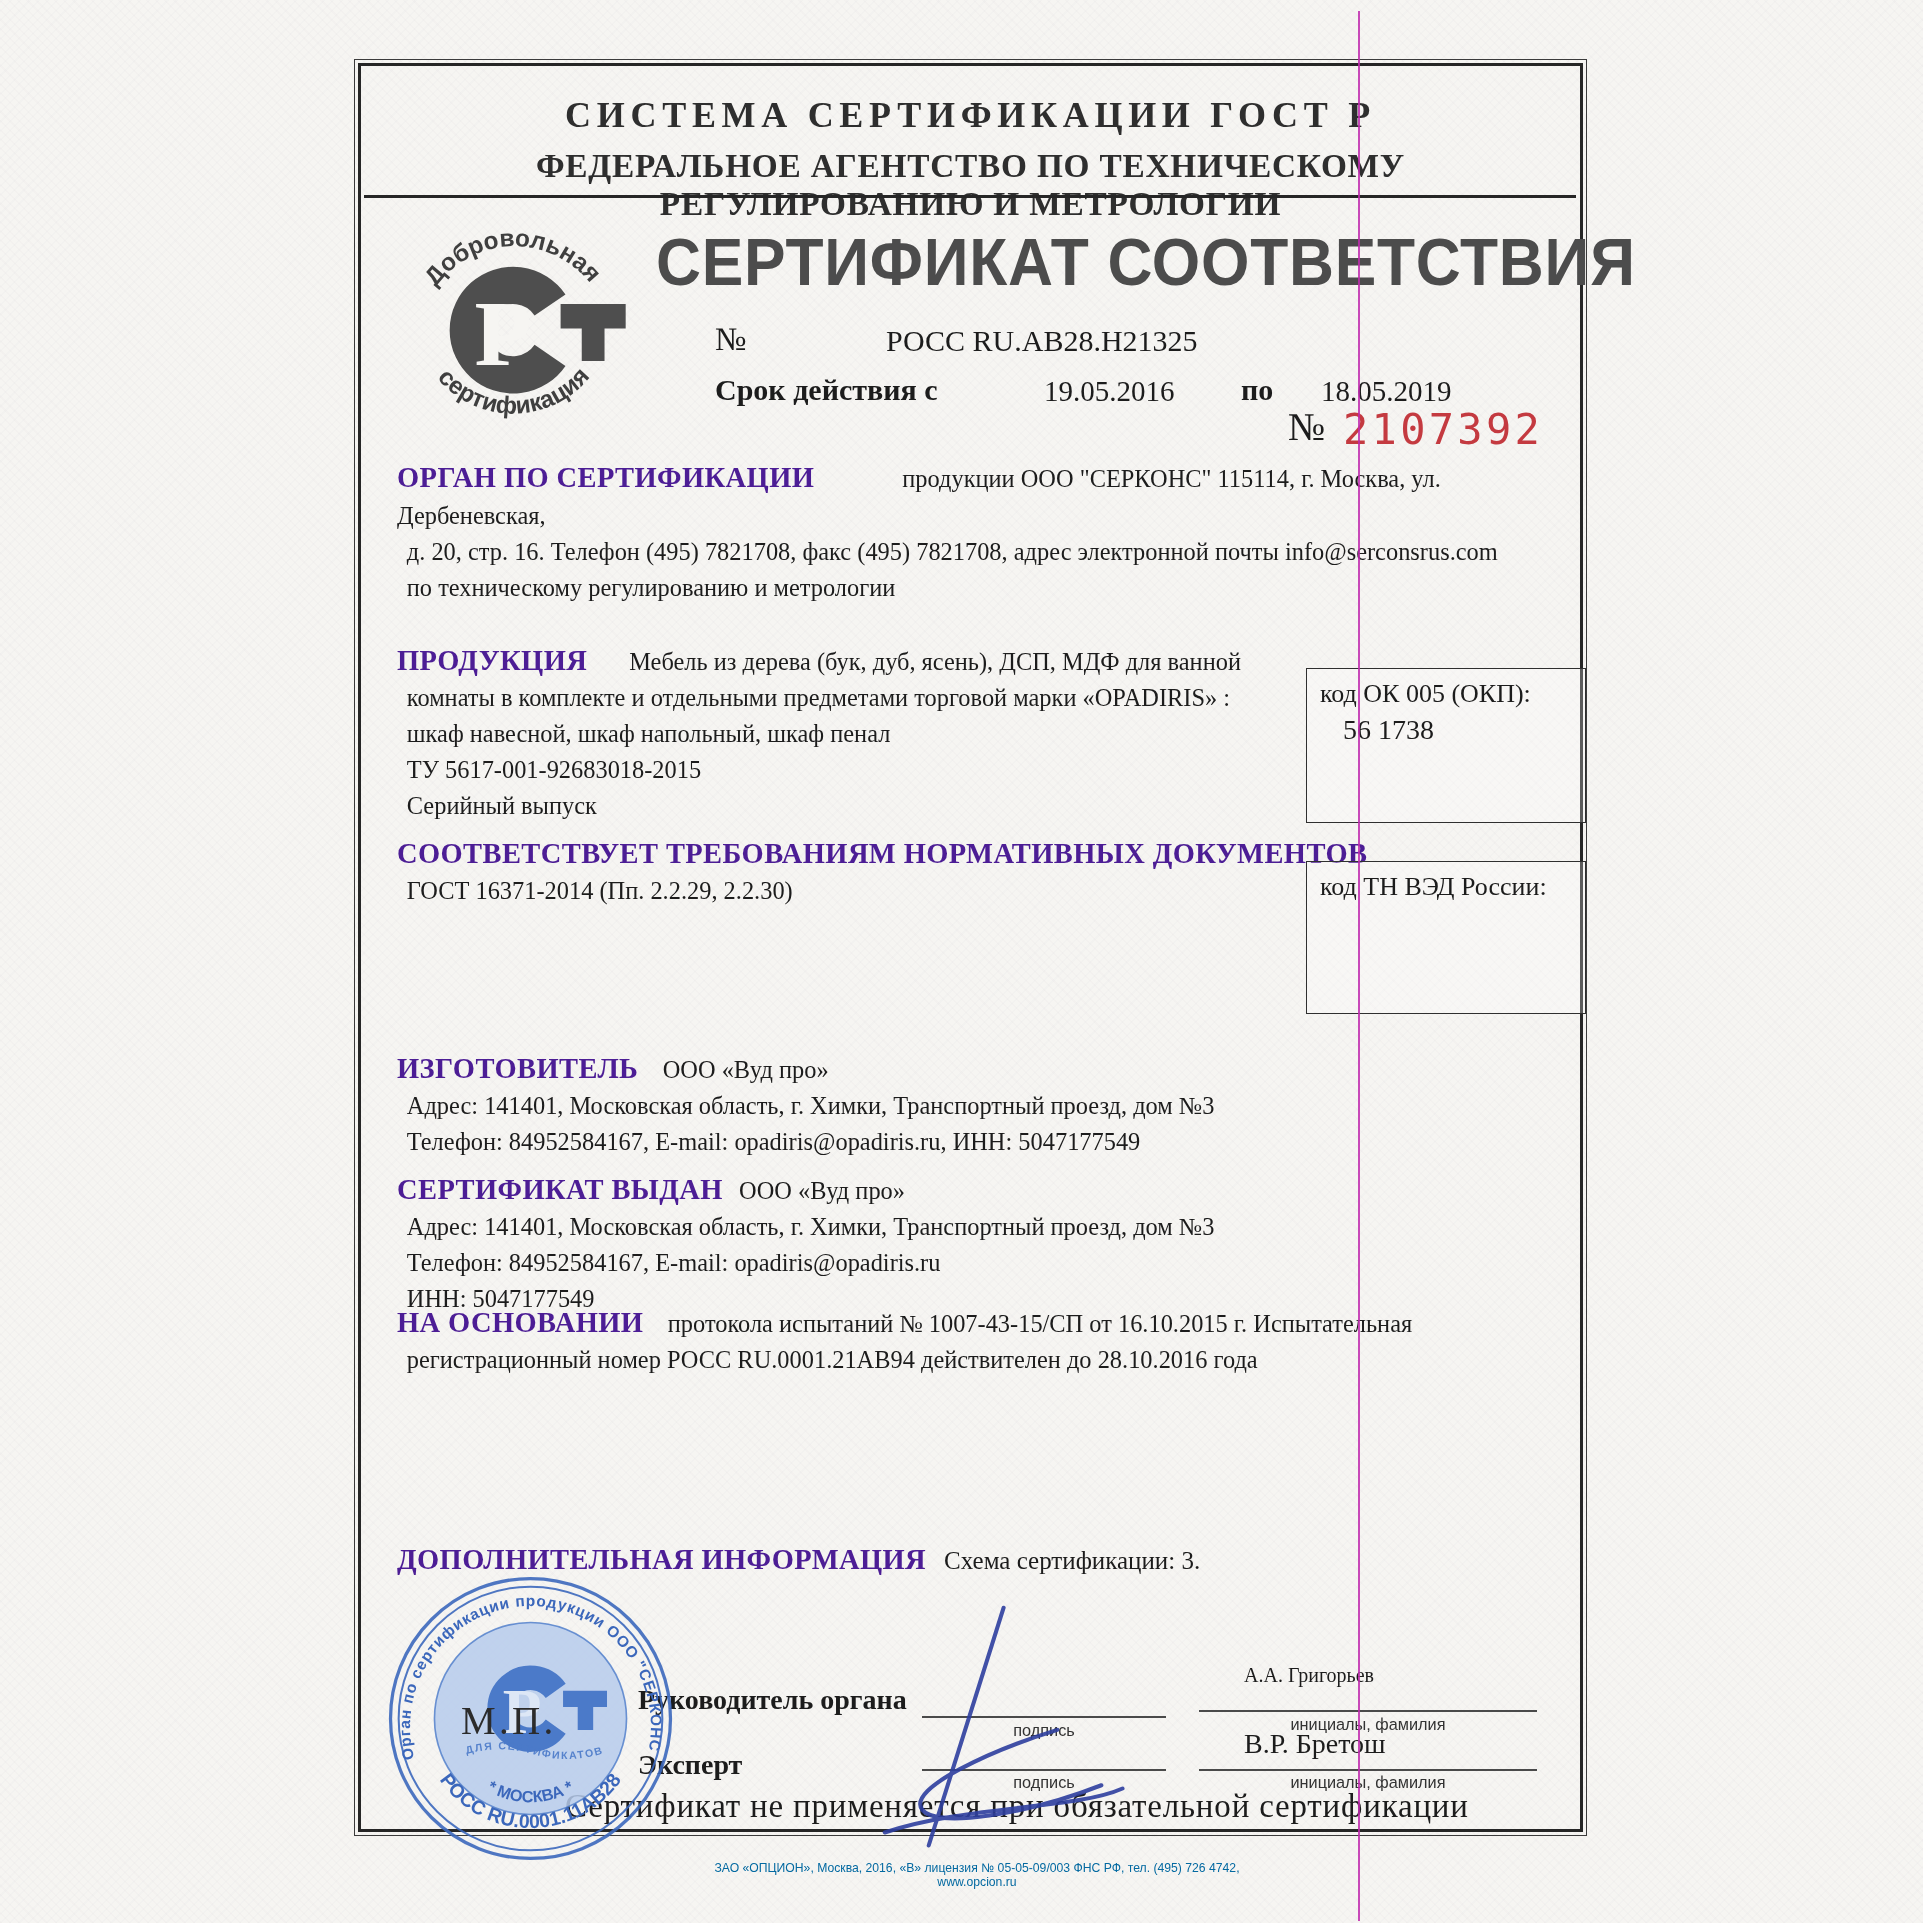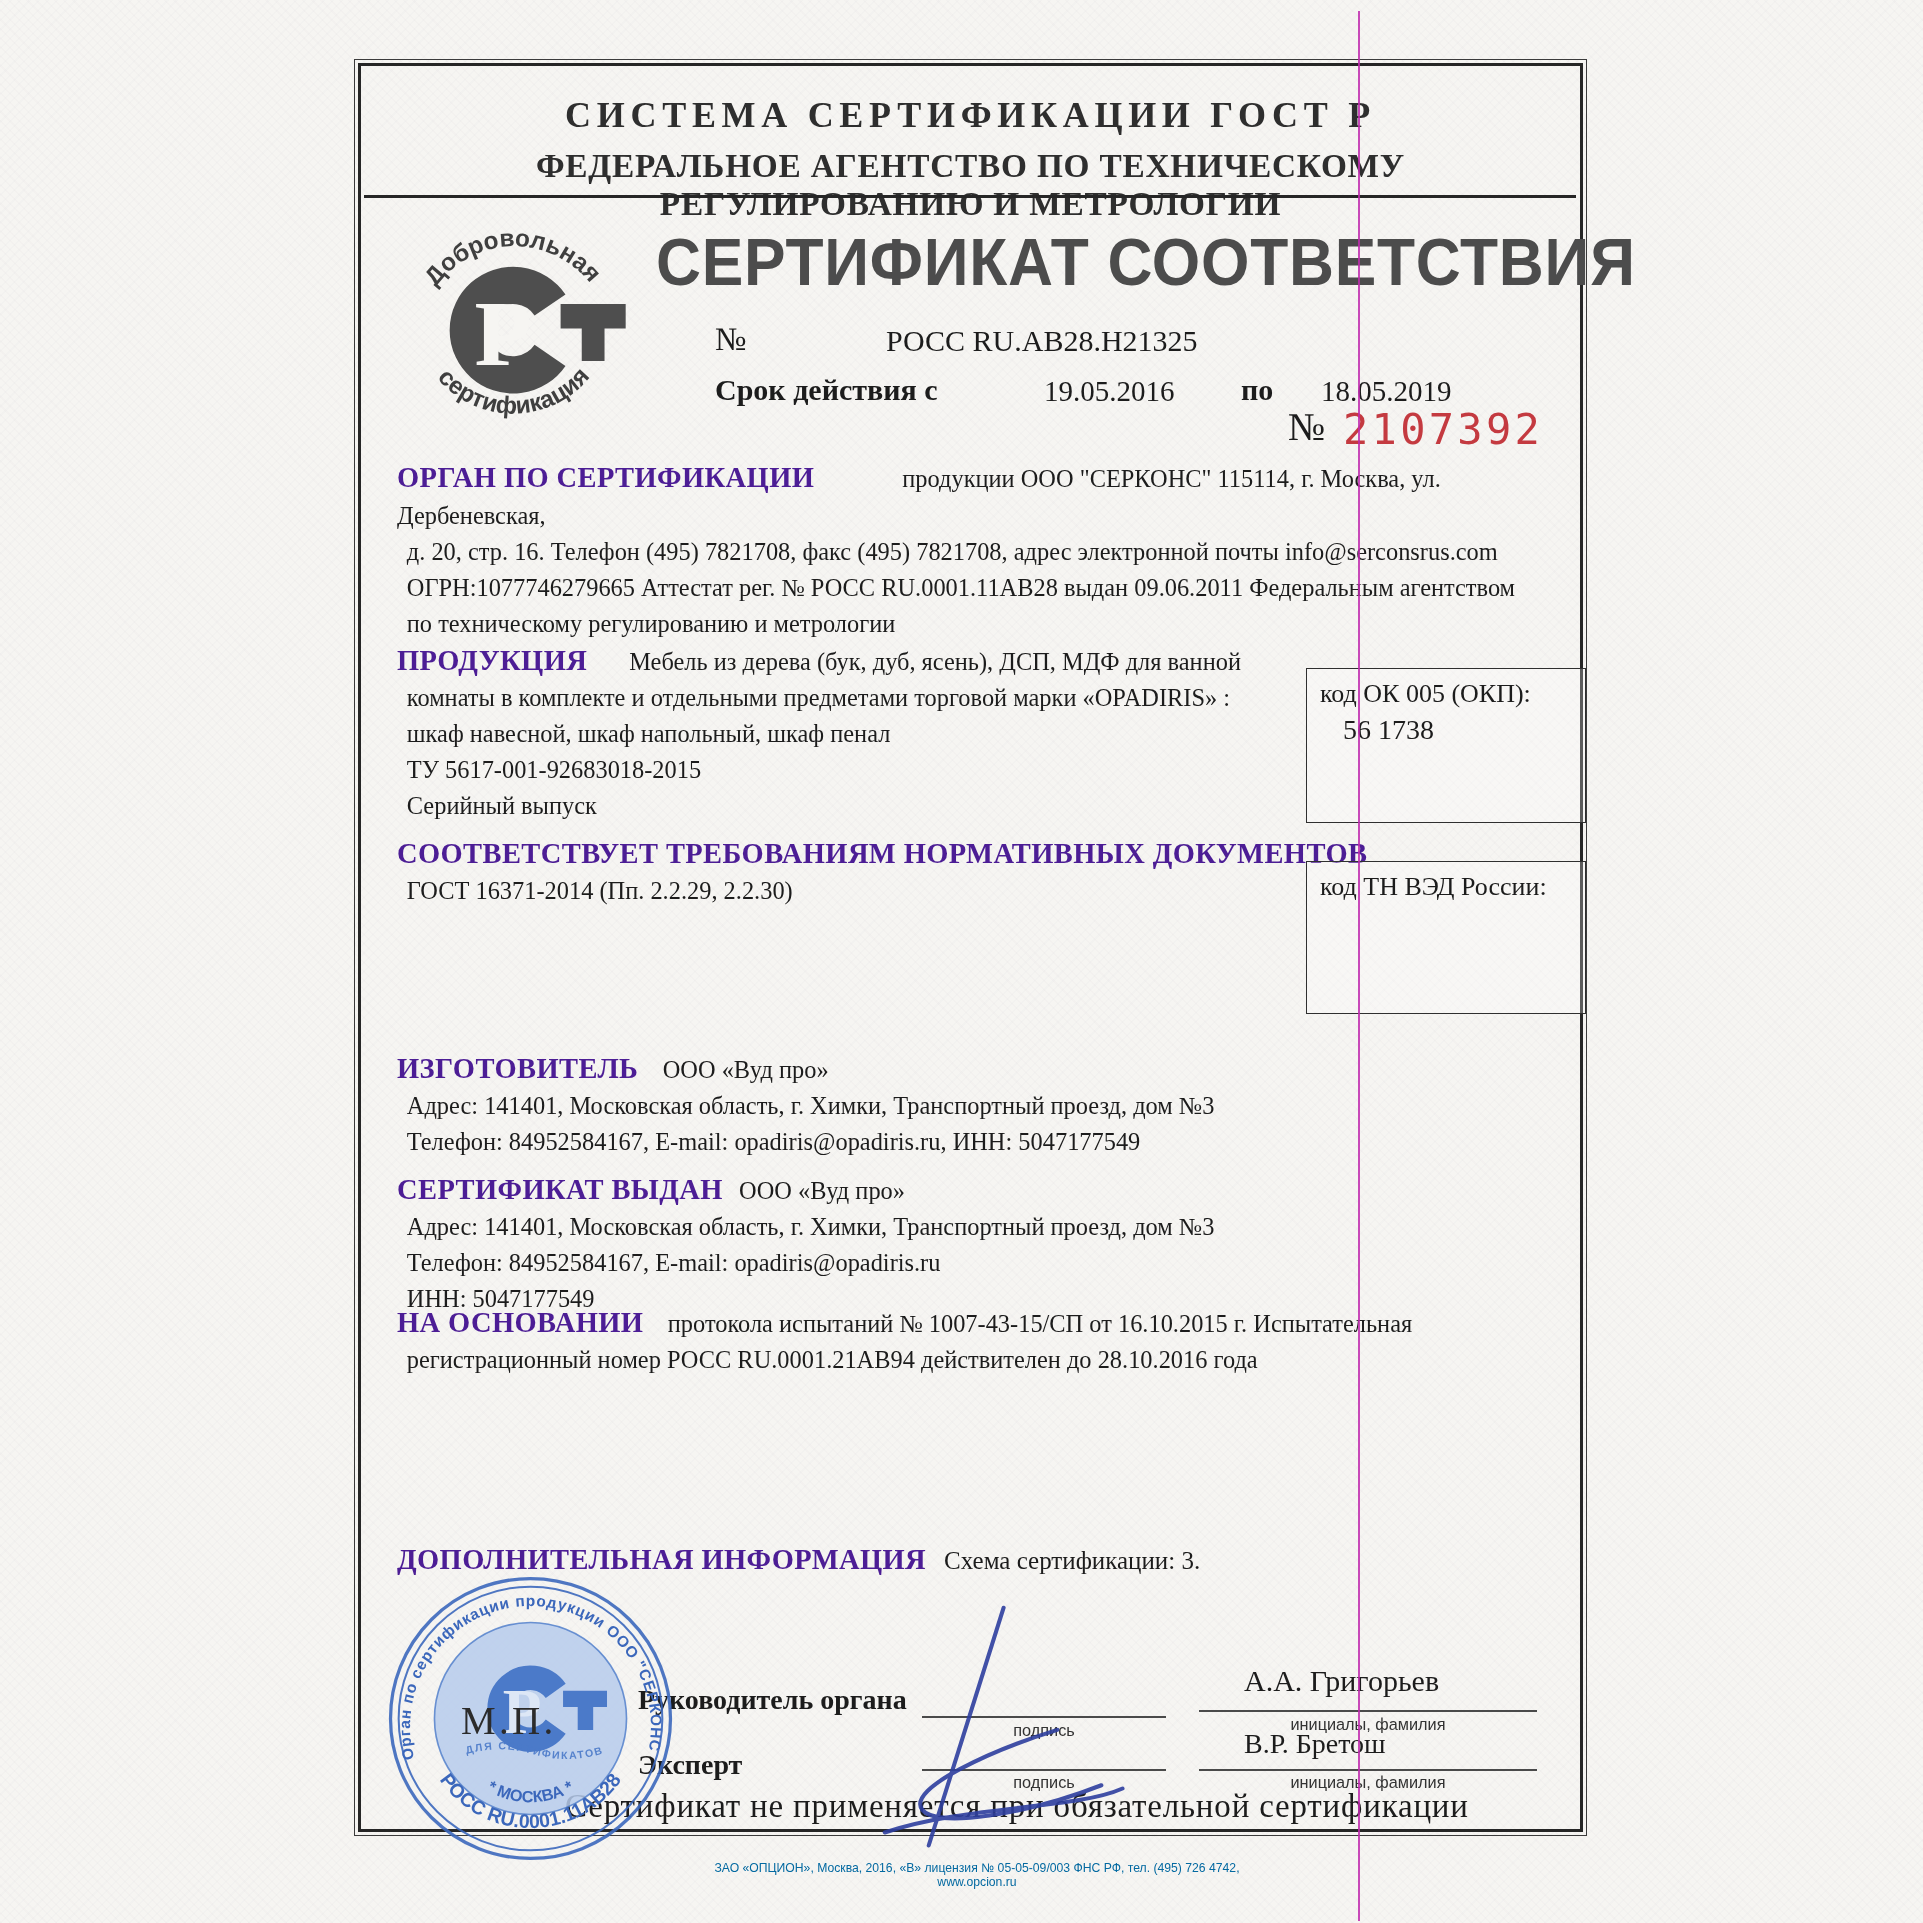--- a/index.html
+++ b/index.html
@@ -44,21 +44,21 @@
   
   .code-box{position:absolute;left:1306px;width:278px;border:1.6px solid #2f2f2f;background:rgba(255,255,255,.25);}
   #box-okp{top:668px;height:153px;}
   #box-tnved{top:861px;height:151px;}
   .code-box .box-label{margin:9.8px 0 0 13px;font-size:26px;}
   .code-box .box-value{margin:4.9px 0 0 36px;font-size:28px;}
   
   #mp{left:461px;top:1698px;font-size:39px;letter-spacing:3.3px;color:#2b2b2b;z-index:6;}
   #lbl-head{left:638px;top:1684px;font-size:28px;font-weight:bold;}
   #lbl-expert{left:638px;top:1749px;font-size:28px;font-weight:bold;}
-  #name-head{left:1244px;top:1664px;font-size:30px;}
+  #name-head{left:1244px;top:1664px;font-size:20px;}
   #name-expert{left:1244px;top:1728px;font-size:28px;}
   .sig-line{position:absolute;height:1.6px;background:#4a4a4a;}
   #line-sign-1{left:922px;top:1716px;width:244px;}
   #line-name-1{left:1199px;top:1710px;width:338px;}
   #line-sign-2{left:922px;top:1769px;width:244px;}
   #line-name-2{left:1199px;top:1769px;width:338px;}
   .sig-caption{position:absolute;text-align:center;font-family:"Liberation Sans",sans-serif;font-size:16.3px;color:#333;}
   #cap-sign-1{left:922px;top:1721px;width:244px;}
   #cap-name-1{left:1199px;top:1715px;width:338px;}
   #cap-sign-2{left:922px;top:1773px;width:244px;}
@@ -104,21 +104,20 @@
 <span id="valid-label" class="abs">Срок действия с</span>
 <span id="valid-from" class="abs">19.05.2016</span>
 <span id="valid-to-label" class="abs">по</span>
 <span id="valid-to" class="abs">18.05.2019</span>
 <span id="blank-num-label" class="abs">№</span>
 <span id="blank-num-value" class="abs">2107392</span>
 
 <div id="sec-organ" class="section">
   <span class="label">ОРГАН ПО СЕРТИФИКАЦИИ</span><span class="inline">продукции ООО "СЕРКОНС" 115114, г. Москва, ул. Дербеневская,</span>
   <div class="line">д. 20, стр. 16. Телефон (495) 7821708, факс (495) 7821708, адрес электронной почты info@serconsrus.com</div>
-  <div class="line">ОГРН:1077746279665 Аттестат рег. № РОСС RU.0001.11АВ28 выдан 09.06.2011 Федеральным агентством</div>
   <div class="line">по техническому регулированию и метрологии</div>
 </div>
 
 <div id="sec-product" class="section">
   <span class="label">ПРОДУКЦИЯ</span><span class="inline">Мебель из дерева (бук, дуб, ясень), ДСП, МДФ для ванной</span>
   <div class="line">комнаты  в комплекте и отдельными предметами торговой марки «OPADIRIS» :</div>
   <div class="line">шкаф навесной, шкаф напольный, шкаф пенал</div>
   <div class="line">ТУ 5617-001-92683018-2015</div>
   <div class="line">Серийный выпуск</div>
 </div>

